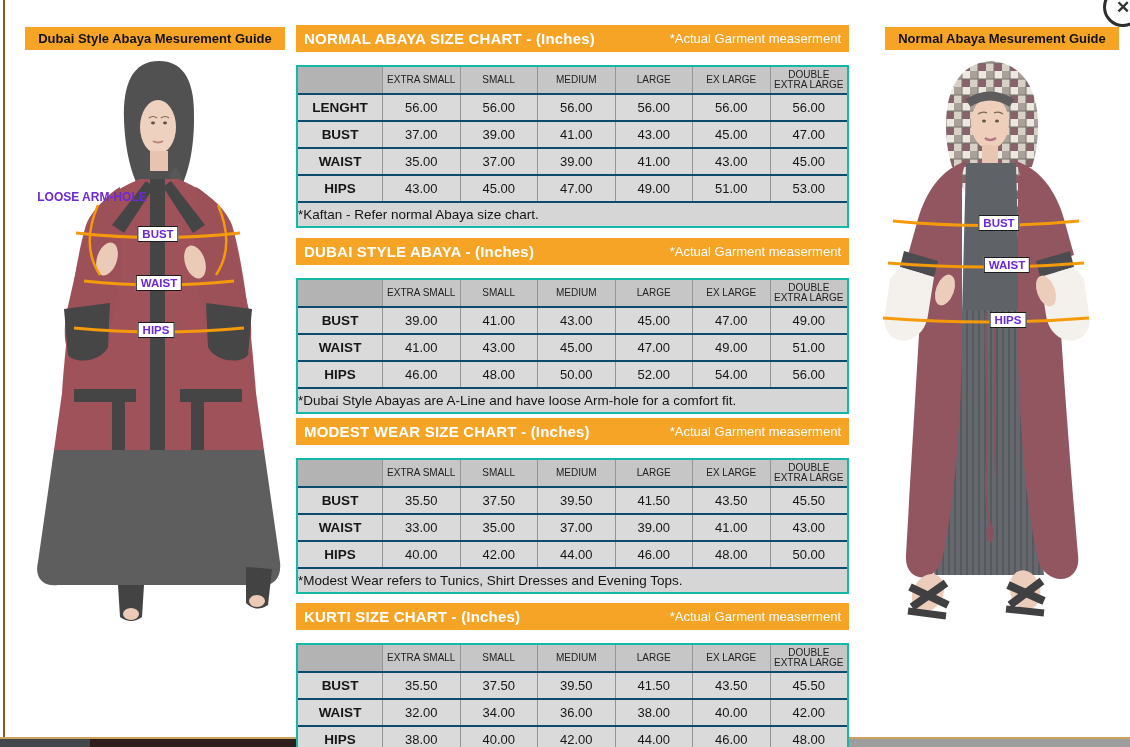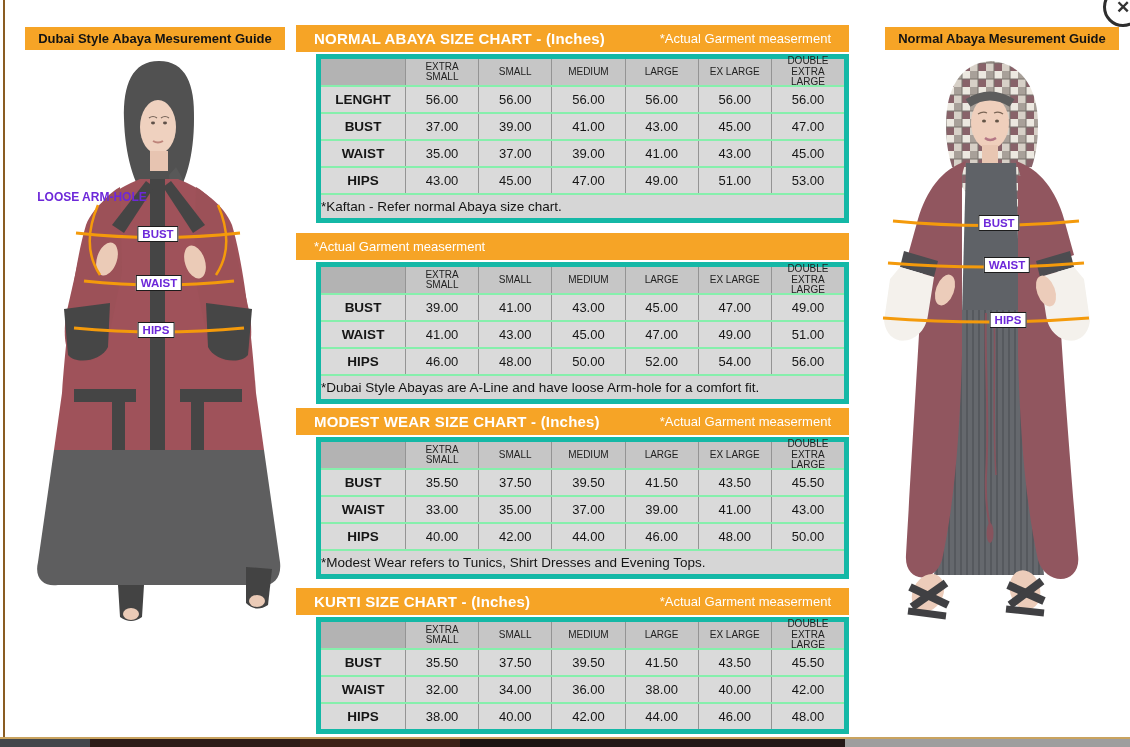--- a/index.html
+++ b/index.html
@@ -37,27 +37,27 @@
   .side-title.right { left:885px; width:234px; }
 
   
   .center-col { position:absolute; left:296px; top:25px; width:553px; }
   .chart-block { width:553px; }
   .chart-block.m10 { margin-top:10px; }
   .chart-block.m4  { margin-top:4px; }
   .chart-block.m9  { margin-top:9px; }
 
   .bar {
-    height:27px; background:#F6A426; margin-bottom:2px;
-    display:flex; align-items:center; justify-content:space-between; padding:0 18px;
+    height:27px; background:#F6A426; margin-bottom:13px;
+    display:flex; align-items:center; justify-content:space-between; padding:0 8px;
   }
   .bar-title { color:#ffffff; font-size:15px; font-weight:bold; letter-spacing:.2px; }
   .bar-note  { color:#ffffff; font-size:13px; }
 
-  .size-table { border:5px solid #14b8a6; background:#86efac;margin-left:20px; }
+  .size-table { border:2px solid #14b8a6; background:#0c4a6e; }
   .t-row { display:flex; height:25px; margin-top:2px; }
   .t-row.t-head { margin-top:0; height:26px; }
   .t-cell {
     flex:1 1 0; background:#dadada; display:flex; align-items:center; justify-content:center;
     font-size:13px; color:#161616; padding:0 2px; text-align:center;
   }
   .t-cell + .t-cell { border-left:1px solid #949494; }
   .t-label { flex:0 0 84px; font-weight:bold; font-size:13.5px; }
   .t-head .t-cell { background:#c6c6c6; font-size:10px; line-height:10.5px; color:#222; }
   .t-head .t-corner { background:#b3b3b3; }
@@ -255,20 +255,21 @@
             <div class="t-cell">51.00</div>
             <div class="t-cell">53.00</div>
           </div>
         </div>
       <div class="t-foot">*Kaftan - Refer normal Abaya size chart.</div>
     </div>
   </section>
 
   <section class="chart-block m10">
     <div class="bar">
+      <span class="bar-title">DUBAI STYLE ABAYA - (Inches)</span>
       <span class="bar-note">*Actual Garment measerment</span>
     </div>
     <div class="size-table">
       <div class="t-row t-head">
         <div class="t-cell t-label t-corner"></div>
         <div class="t-cell">EXTRA SMALL</div>
         <div class="t-cell">SMALL</div>
         <div class="t-cell">MEDIUM</div>
         <div class="t-cell">LARGE</div>
         <div class="t-cell">EX LARGE</div>

